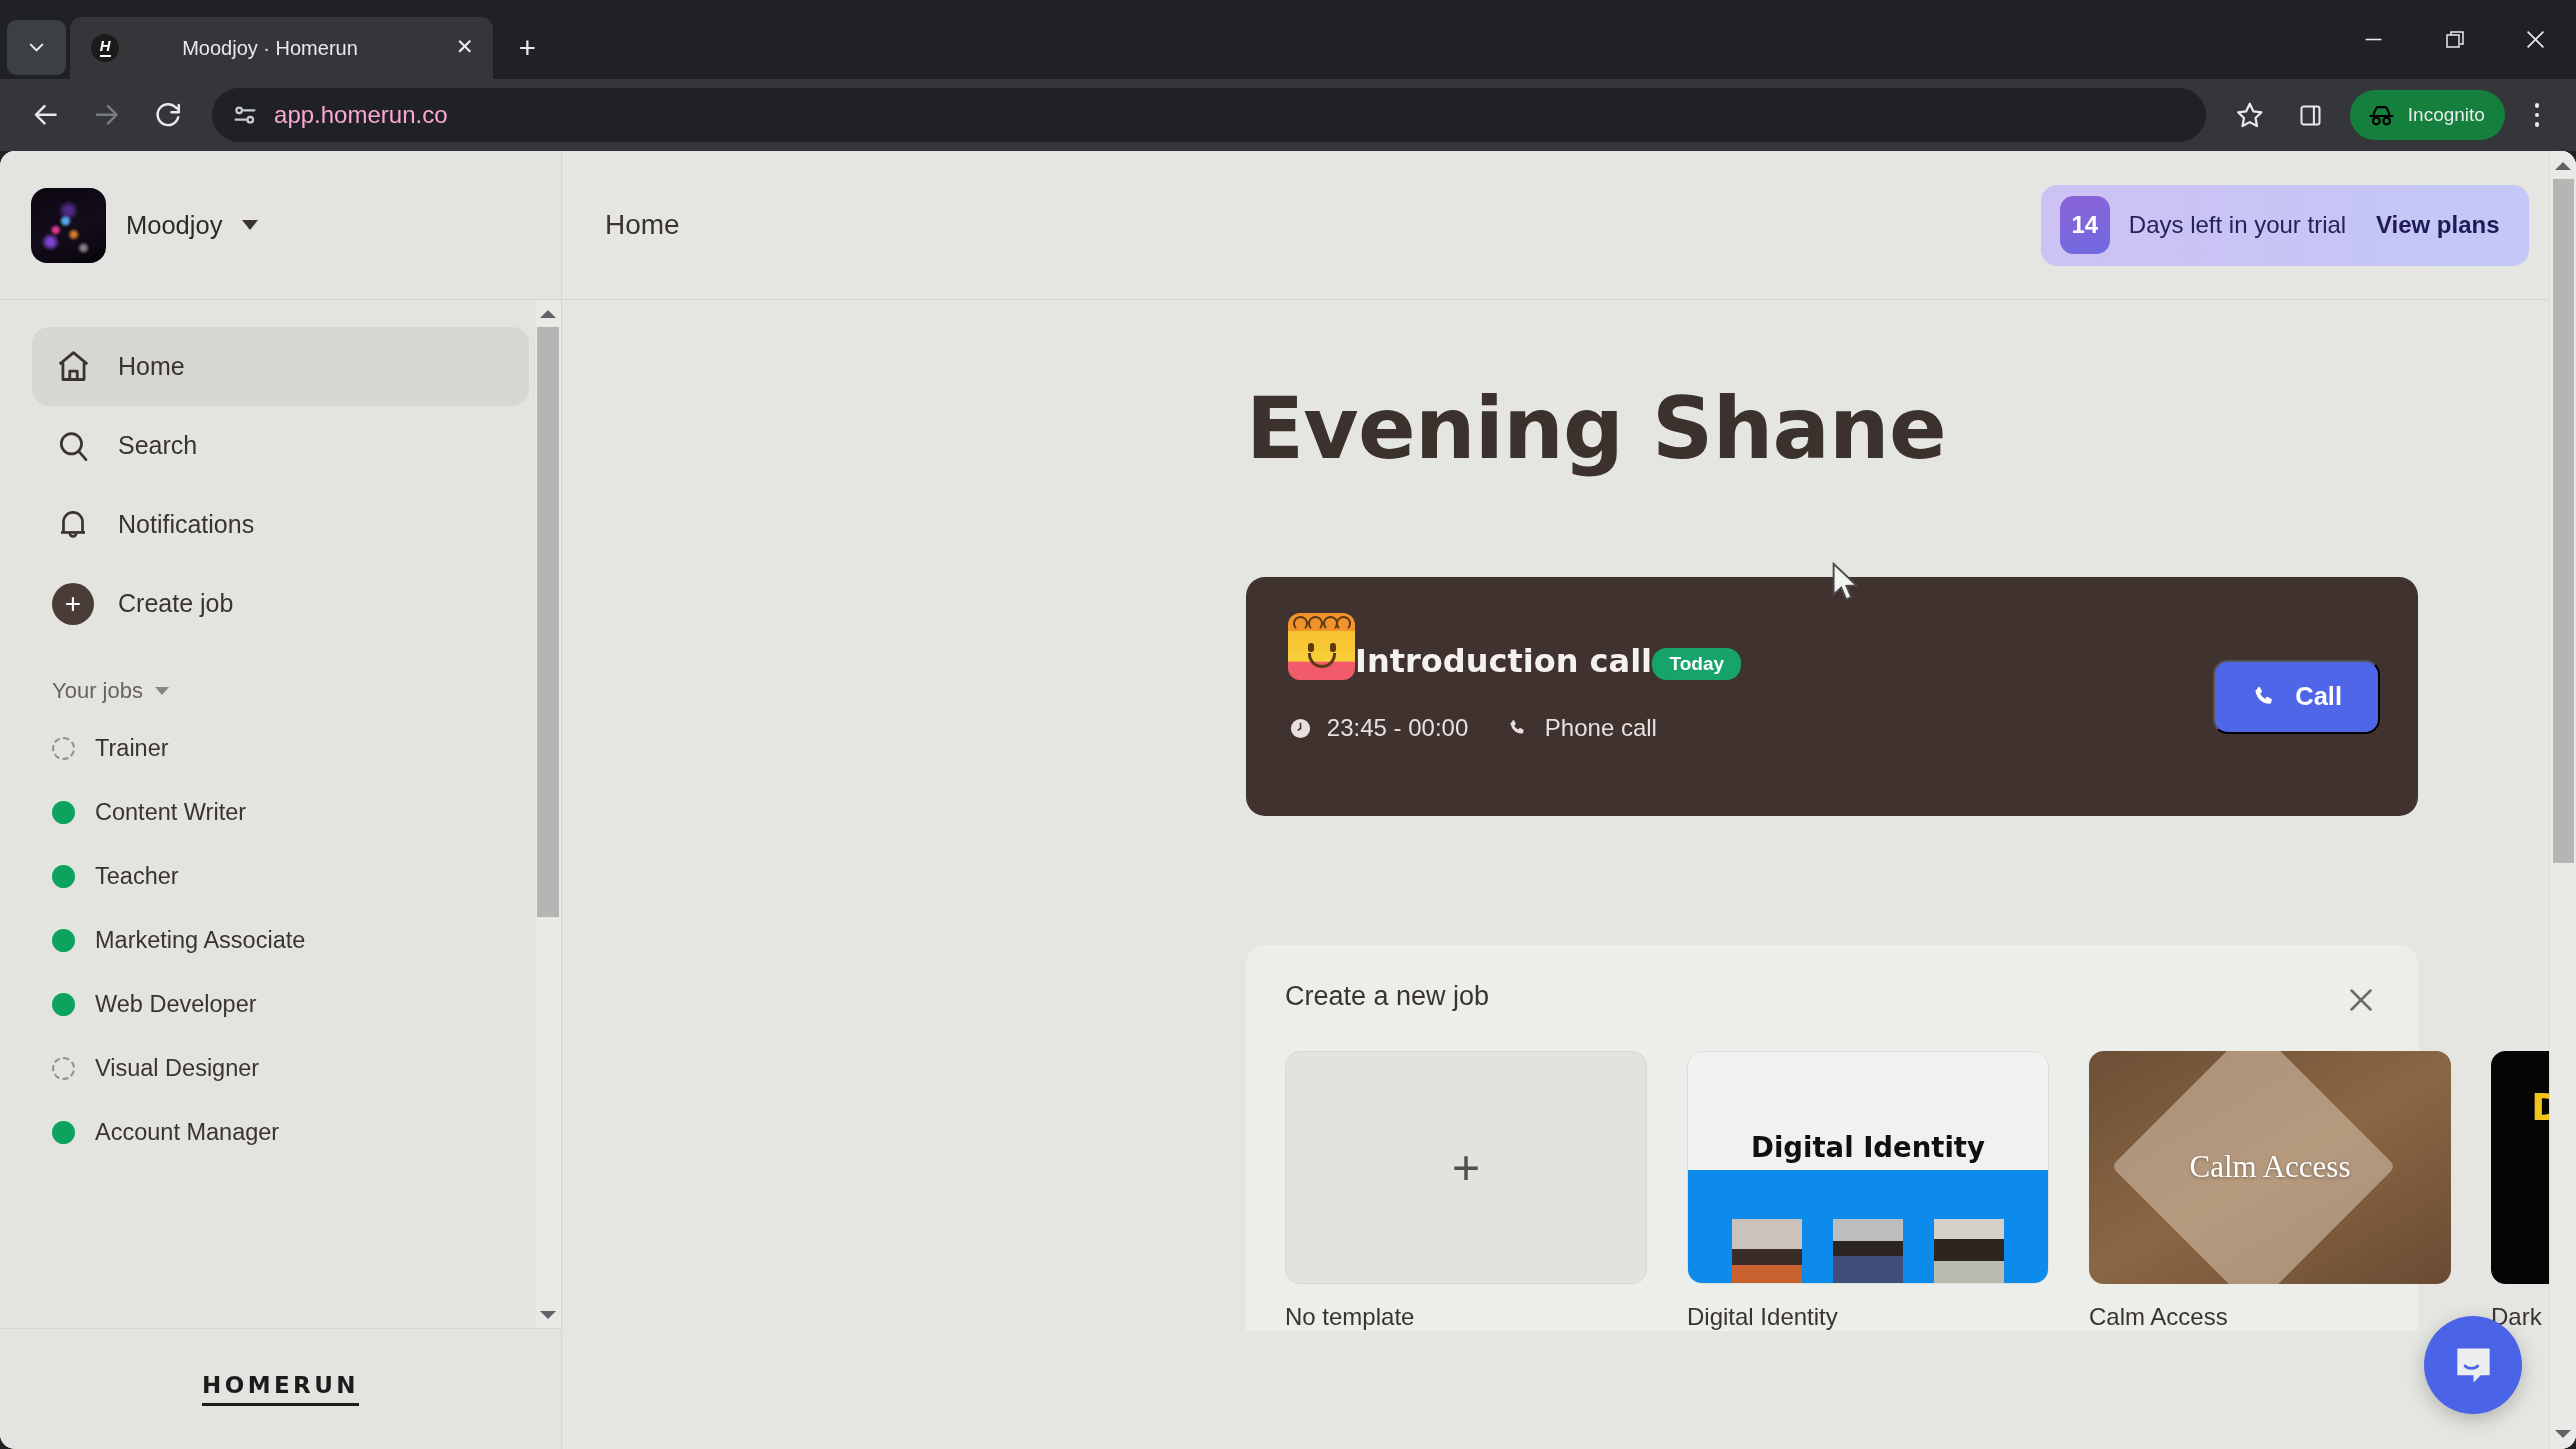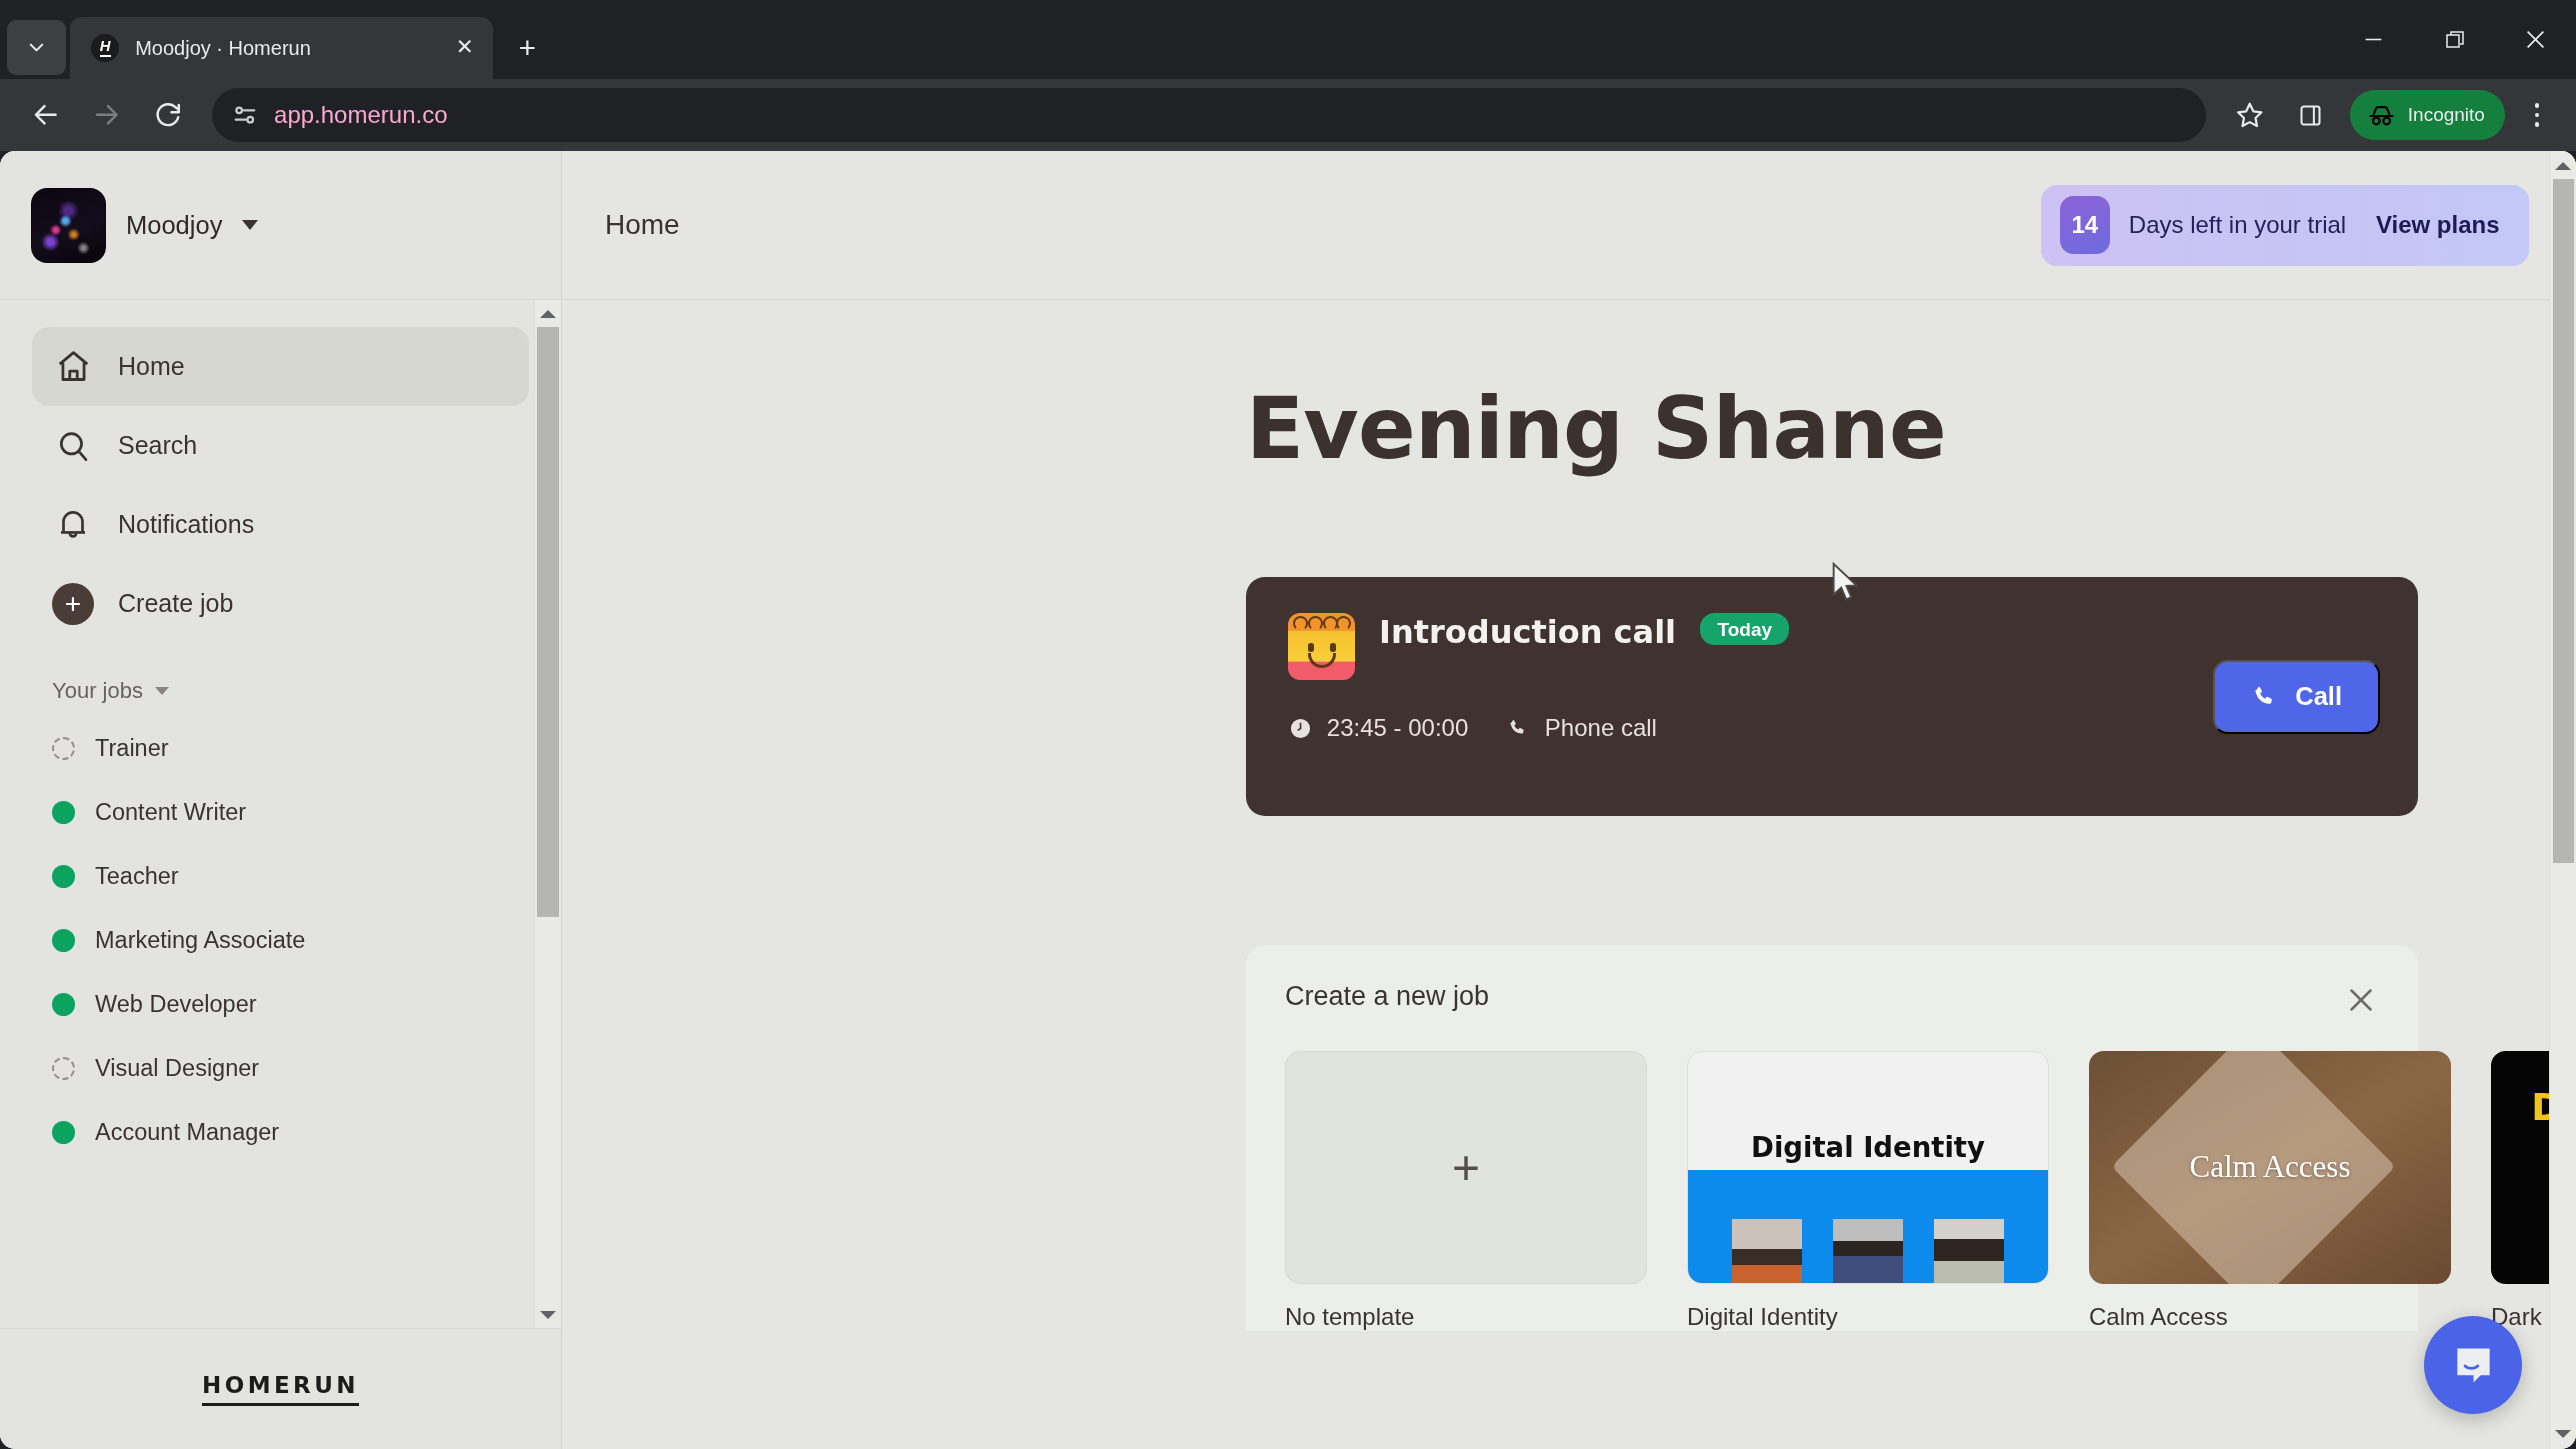--- a/index.html
+++ b/index.html
@@ -32,21 +32,21 @@
   .tab-favicon {
     width: 28px; height: 28px; border-radius: 50%;
     background: #1b1b1b; color: #fff;
     display: flex; align-items: center; justify-content: center;
     font-size: 14.8px; font-weight: bold; font-style: italic;
     flex: 0 0 auto; line-height: 1;
   }
   .tab-favicon span { border-bottom: 2px solid #fff; padding-bottom: 0.7px; }
   .tab-title {
     color: #e8eaed; font-size: 20px; white-space: nowrap;
-    overflow: hidden; text-overflow: ellipsis; flex: 1;
+    overflow: hidden; text-overflow: ellipsis; flex: 1; margin-left: 47px;
   }
   .tab-close { color: #e8eaed; font-size: 21.5px; line-height: 1; flex:0 0 auto; }
   .newtab {
     width: 48px; height: 48px; margin-left: 10.7px; margin-bottom: 6.7px;
     display: flex; align-items: center; justify-content: center;
     color: #e8eaed; font-size: 29.5px; font-weight: 300; border-radius: 50%;
   }
   .winctl { position: absolute; right: 0; top: 0; height: 79px; display: flex; align-items: center; }
   .winbtn { width: 81px; height: 79px; display: flex; align-items: center; justify-content: center; color:#e8eaed; }
 
@@ -188,21 +188,21 @@
   .greeting-wrap { padding-left: 684px; }
 
   
   .event-card {
     margin: 99px 158px 0 684px;
     background: #40332f; border-radius: 19px;
     padding: 36px 38px 36px 42px;
     display: flex; align-items: flex-start; position: relative; min-height: 239px;
   }
   .event-left { flex: 1; min-width: 0; }
-  .event-row1 { display: flex; align-items: flex-start; gap: 24px; }
+  .event-row1 { display: flex; align-items: flex-end; }
   .event-emoji {
     width: 67px; height: 67px; border-radius: 12px; flex: 0 0 auto;
     background: linear-gradient(180deg,#f2932b 0%, #f2932b 26%, #f6c12e 27%, #f8d03a 72%, #f25c6a 73%, #f25c6a 100%);
     position: relative; overflow: hidden;
   }
   .event-emoji .eye { position:absolute; width:6px;height:9.4px;background:#5b3a12;border-radius:2.7px;top:29.5px;}
   .event-emoji .eye.l { left: 20px; } .event-emoji .eye.r { left: 42px; }
   .event-emoji .smile {
     position:absolute; width:28px;height:14.8px;border:3.4px solid #5b3a12;border-top:none;
     border-radius: 0 0 17.4px 17.4px; left: 19.5px; top: 40px;

